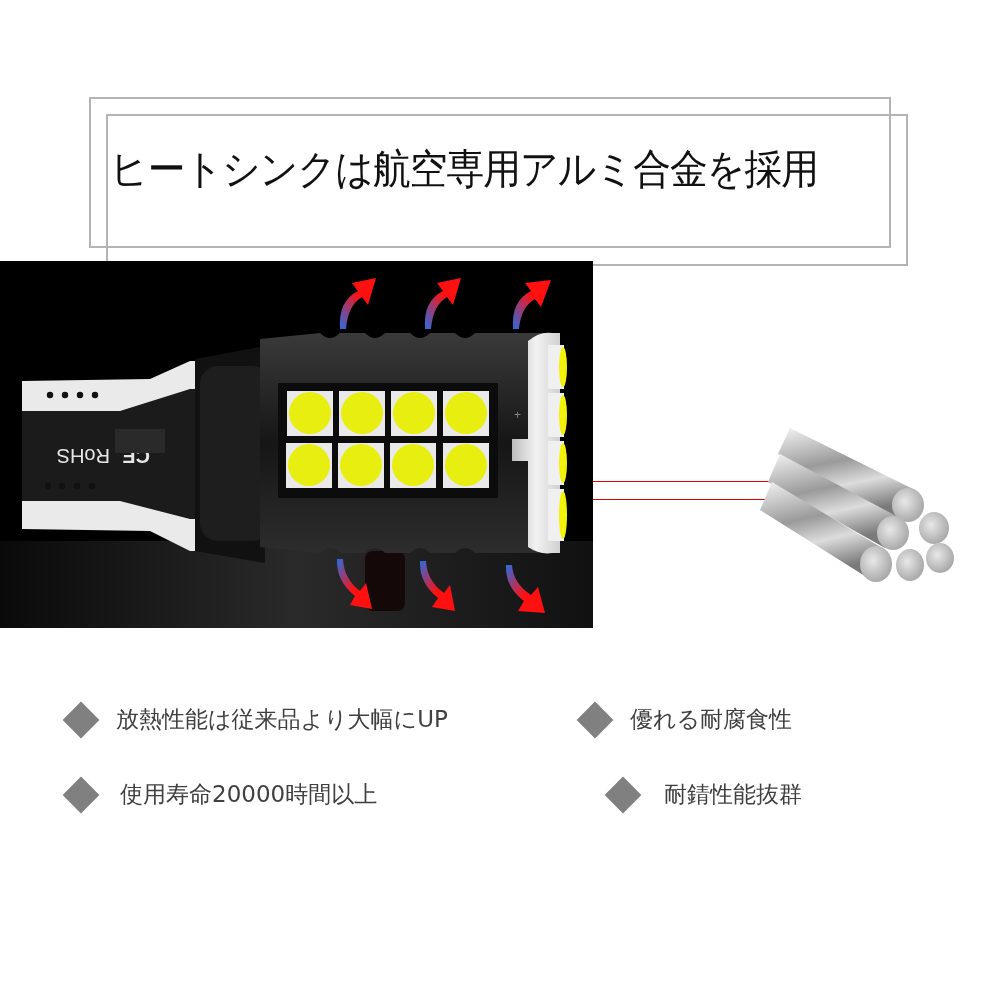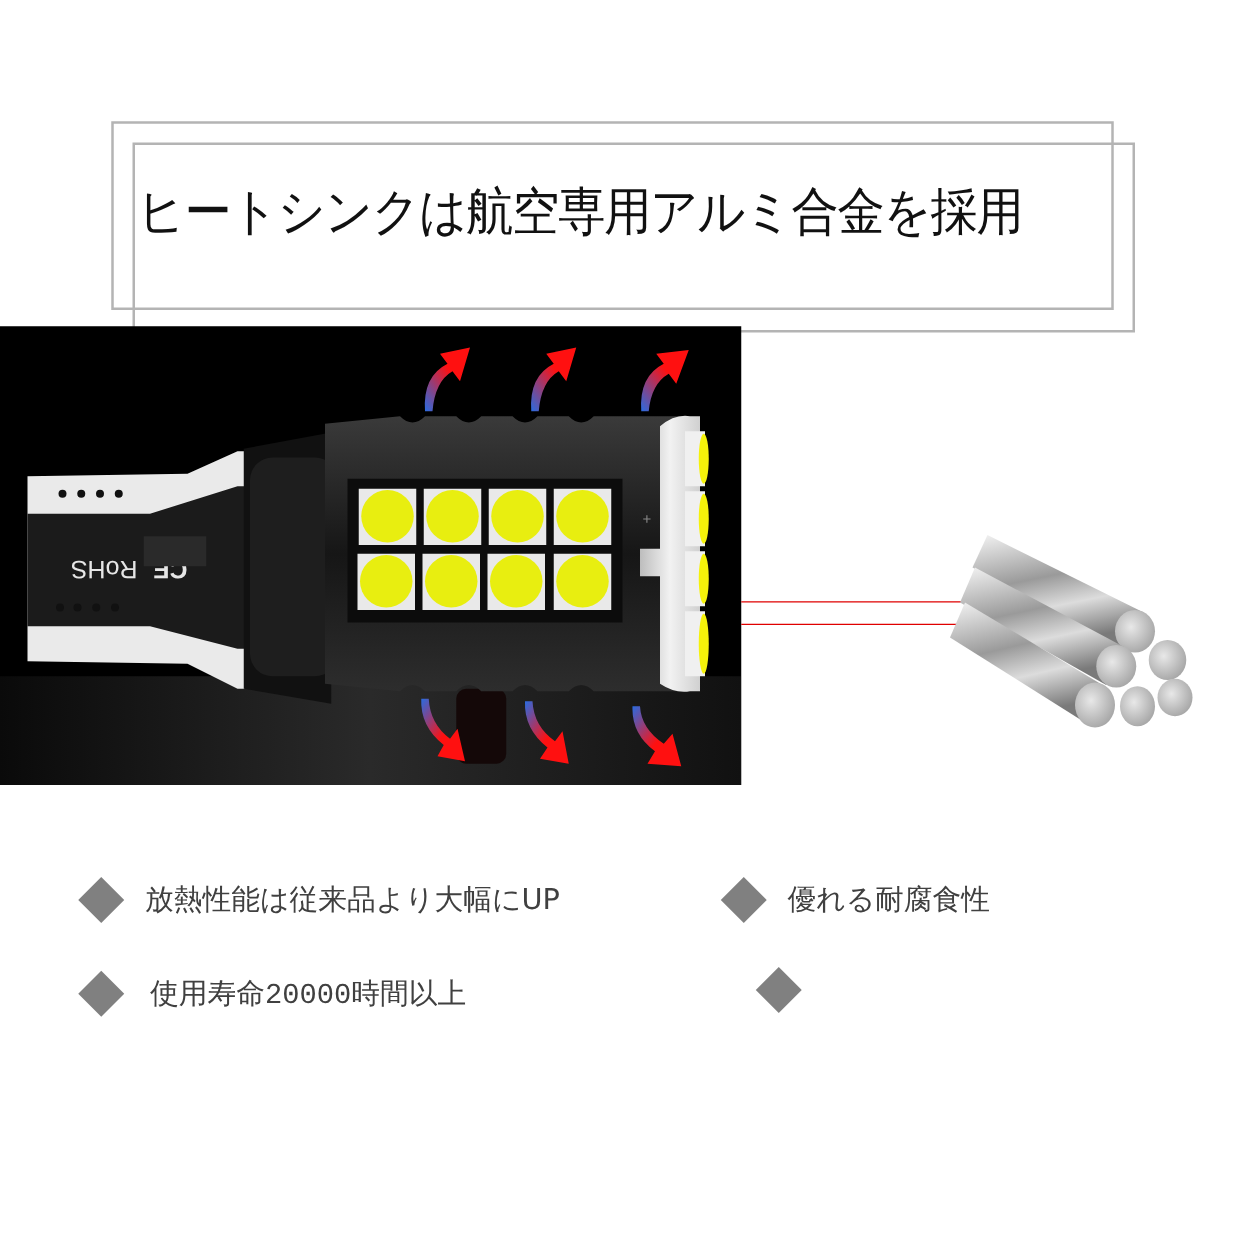--- a/index.html
+++ b/index.html
@@ -162,19 +162,20 @@
 </svg>
 
 <div class="feature" style="left:68px;top:704px;">
   <span class="diamond"></span>
   <span class="feature-text">放熱性能は従来品より大幅にUP</span>
 </div>
 <div class="feature" style="left:582px;top:704px;">
   <span class="diamond"></span>
   <span class="feature-text">優れる耐腐食性</span>
 </div>
-<div class="feature" style="left:68px;top:779px;font-family:Liberation Mono, monospace;">
+<div class="feature" style="left:68px;top:779px;">
   <span class="diamond"></span>
   <span class="feature-text" style="margin-left:4px;">使用寿命20000時間以上</span>
 </div>
 <div class="feature" style="left:610px;top:779px;">
   <span class="diamond"></span>
+  <span class="feature-text" style="margin-left:6px;">耐錆性能抜群</span>
 </div>
 
 </body></html>

